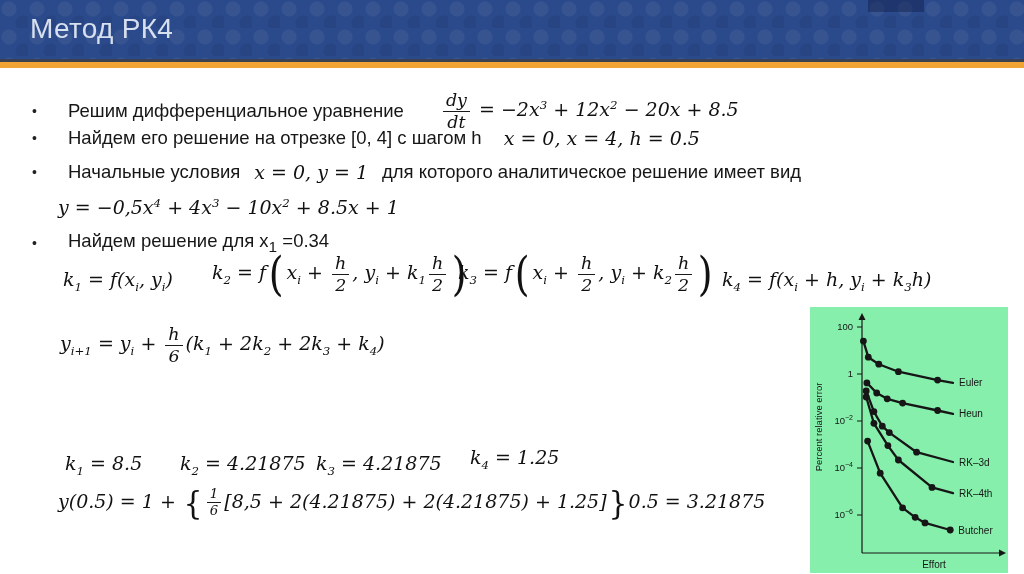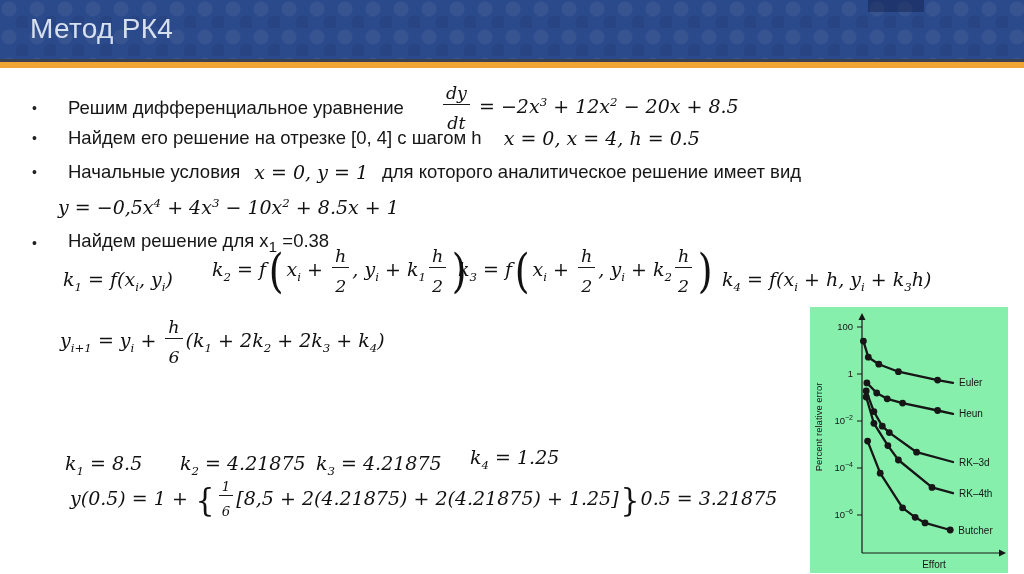--- a/index.html
+++ b/index.html
@@ -22,21 +22,21 @@
   .dot{width:20px;font-size:14px;color:#222;flex:none;}
   .label{font-size:18.5px;margin-left:16px;}
   .gap36{margin-left:36px;} .gap30{margin-left:22px;} .gap14{margin-left:14px;}
 
   .math{font-family:"DejaVu Serif",serif;font-style:italic;font-size:19px;color:#111;}
   .math span{white-space:pre;}
   .math sub{font-size:.62em;line-height:0;}
   .math sup{font-size:.62em;line-height:0;}
 
   .frac{display:inline-flex;flex-direction:column;align-items:center;vertical-align:middle;
-        margin:0 3px;font-size:.92em;line-height:1.08;text-align:center;gap:8px;}
+        margin:7px 3px;font-size:.92em;line-height:1.08;text-align:center;}
   .frac .fn{border-bottom:1.4px solid #1a1a1a;padding:0 3px 1px;}
   .frac .fd{padding-top:1px;}
   .frac.sm{font-size:.7em;}
   .big{font-style:normal;font-size:2.5em;line-height:.85;display:inline-block;
        vertical-align:middle;transform:scaleX(.8);margin:0 1px;}
   .big.sm{font-size:1.65em;transform:scaleX(.95);}
 
   
   .chart-panel{position:absolute;left:810px;top:307px;width:198px;height:267px;background:#86efac;}
   .chart-panel svg{display:block;}
@@ -72,21 +72,21 @@
     <span class="math gap14">x = 0, y = 1</span>
     <span class="label gap14">для которого аналитическое решение имеет вид</span>
   </div>
 
   <div class="row" style="top:196px;left:58px;">
     <span class="math"><span>y = −0,5x</span><sup>4</sup><span> + 4x</span><sup>3</sup><span> − 10x</span><sup>2</sup><span> + 8.5x + 1</span></span>
   </div>
 
   <div class="row" style="top:230px;left:32px;">
     <span class="dot">•</span>
-    <span class="label"><span>Найдем решение для x</span><sub>1</sub><span> =0.38</span></span>
+    <span class="label"><span>Найдем решение для x</span><sub>1</sub><span> =0.34</span></span>
   </div>
 
   <div class="row" style="top:268px;left:63px;">
     <span class="math"><span>k</span><sub>1</sub><span> = f(x</span><sub>i</sub><span>, y</span><sub>i</sub><span>)</span></span>
   </div>
   <div class="row" style="top:247px;left:212px;">
     <span class="math"><span>k</span><sub>2</sub><span> = f</span><span class="big">(</span><span>x</span><sub>i</sub><span> + </span><span class="frac"><span class="fn">h</span><span class="fd">2</span></span><span>, y</span><sub>i</sub><span> + k</span><sub>1</sub><span class="frac"><span class="fn">h</span><span class="fd">2</span></span><span class="big">)</span></span>
   </div>
   <div class="row" style="top:247px;left:458px;">
     <span class="math"><span>k</span><sub>3</sub><span> = f</span><span class="big">(</span><span>x</span><sub>i</sub><span> + </span><span class="frac"><span class="fn">h</span><span class="fd">2</span></span><span>, y</span><sub>i</sub><span> + k</span><sub>2</sub><span class="frac"><span class="fn">h</span><span class="fd">2</span></span><span class="big">)</span></span>
@@ -101,21 +101,21 @@
 
   <div class="row" style="top:452px;left:65px;">
     <span class="math"><span>k</span><sub>1</sub><span> = 8.5</span></span></div>
   <div class="row" style="top:452px;left:180px;">
     <span class="math"><span>k</span><sub>2</sub><span> = 4.21875</span></span></div>
   <div class="row" style="top:452px;left:316px;">
     <span class="math"><span>k</span><sub>3</sub><span> = 4.21875</span></span></div>
   <div class="row" style="top:446px;left:470px;">
     <span class="math"><span>k</span><sub>4</sub><span> = 1.25</span></span></div>
 
-  <div class="row" style="top:480px;left:70px;">
+  <div class="row" style="top:480px;left:58px;">
     <span class="math"><span>y(0.5) = 1 + </span><span class="big sm">{</span><span class="frac sm"><span class="fn">1</span><span class="fd">6</span></span><span>[8,5 + 2(4.21875) + 2(4.21875) + 1.25]</span><span class="big sm">}</span><span>0.5 = 3.21875</span></span>
   </div>
 
   <div class="chart-panel">
     <svg id="chart" width="198" height="267" viewBox="0 0 198 267">
         <line x1="52" y1="12" x2="52" y2="246" stroke="#161616" stroke-width="1.2"></line>
         <line x1="52" y1="246" x2="190" y2="246" stroke="#161616" stroke-width="1.2"></line>
         <polygon points="48.5,13 52,6 55.5,13" fill="#161616"></polygon>
         <polygon points="189,242.5 196,246 189,249.5" fill="#161616"></polygon>
         <line x1="47" y1="20" x2="52" y2="20" stroke="#161616" stroke-width="1"></line>

